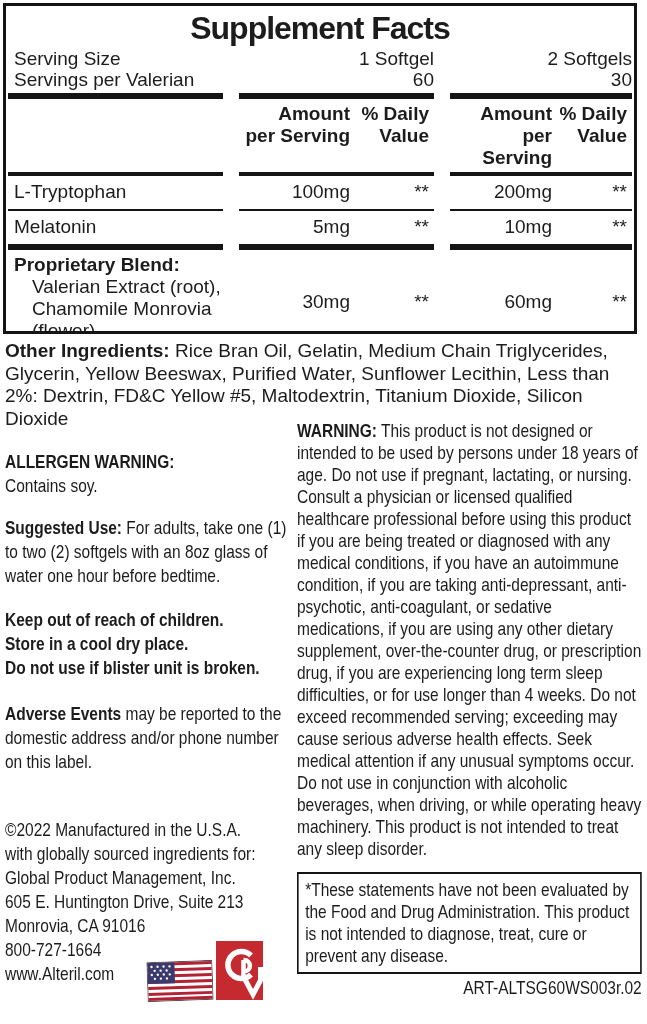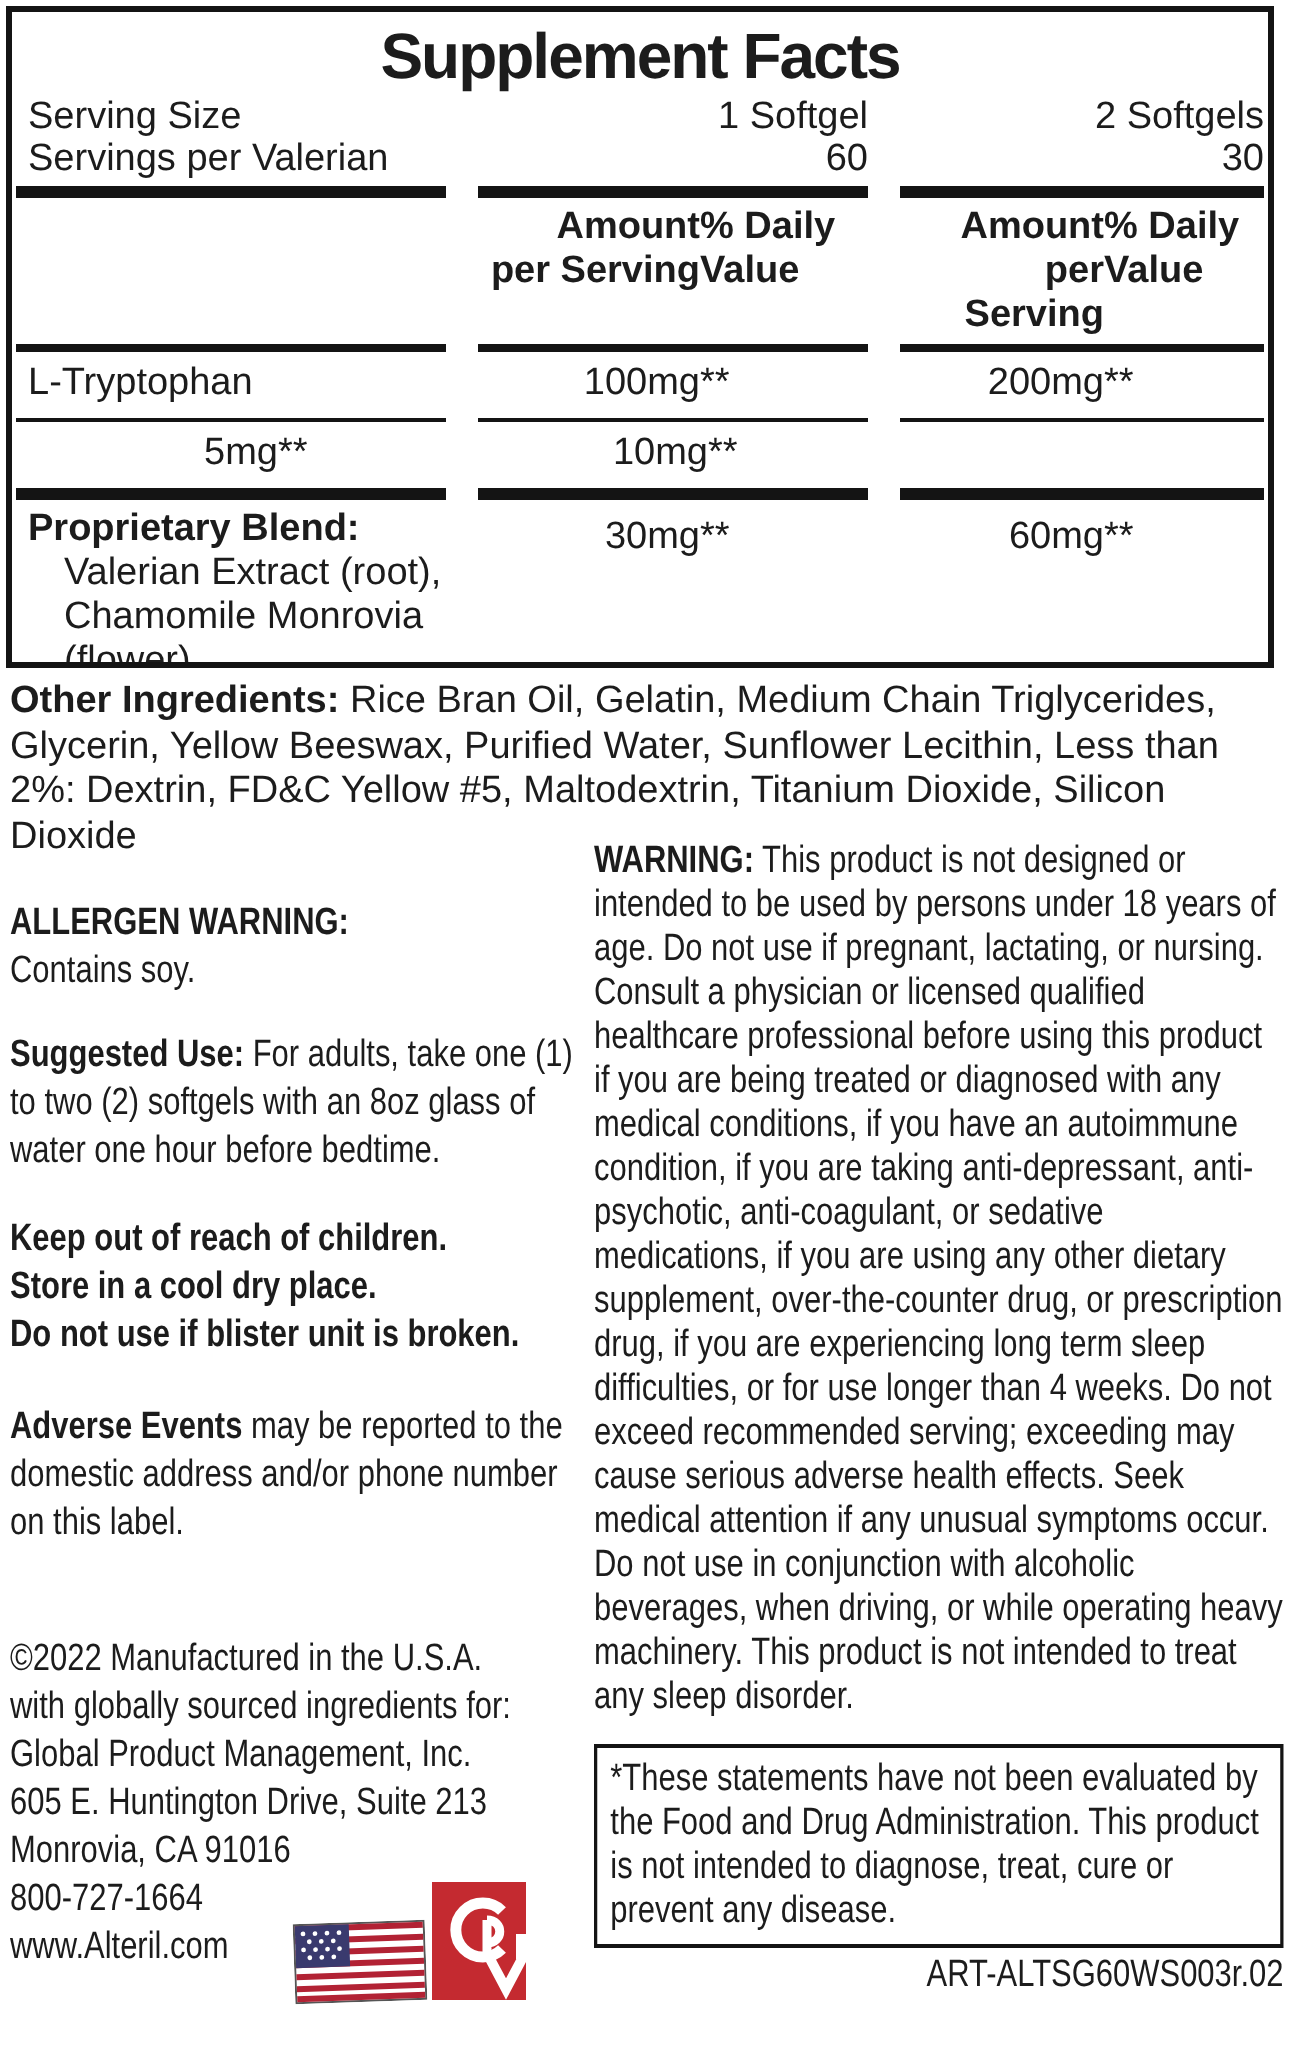--- a/index.html
+++ b/index.html
@@ -28,26 +28,26 @@
   .srow .sl{padding-left:6px;}
   .srow .sv{text-align:right;}
   .rl{background:#141414;}
   .h6{height:6px;} .h4{height:4px;} .h2{height:2px;}
   .mt3{margin-top:3px;}
   .hdr{font-size:19px;font-weight:700;line-height:22px;padding:4px 0 3px 0;}
   .c2,.c3{display:grid;}
   .c2{grid-template-columns:1fr 84px;}
   .c3{grid-template-columns:1fr 80px;}
   .amt{text-align:right;}
-  .dv{padding-right:5px;}
+  .dv{text-align:right;padding-right:5px;}
   .drow{font-size:19px;line-height:22px;}
   .drow .nm{padding:5px 0 6px 6px;}
   .drow .c2,.drow .c3{padding:5px 0 6px 0;}
   .prow .nm{padding:4px 0 4px 6px;}
-  .prow .c2,.prow .c3{padding:8px 0 4px 0;align-content:start;}
+  .prow .c2,.prow .c3{padding:8px 0 4px 0;align-content:start;margin-top:33px;}
   .sub{font-weight:400;line-height:22px;padding-left:18px;}
 
   
   .other-ing{
     position:absolute;left:5px;top:340px;width:637px;
     font-size:19px;line-height:22.6px;
   }
 
   
   .lcol{
@@ -144,20 +144,21 @@
       </div>
     </div>
 
     <div class="frow">
       <div class="rl h2"></div>
         <div class="rl h2"></div>
         <div class="rl h2"></div>
     </div>
 
     <div class="frow drow">
+      <div class="nm">Melatonin</div>
       <div class="c2">
         <div class="amt">5mg</div>
         <div class="dv">**</div>
       </div>
       <div class="c3">
         <div class="amt">10mg</div>
         <div class="dv">**</div>
       </div>
     </div>
 

